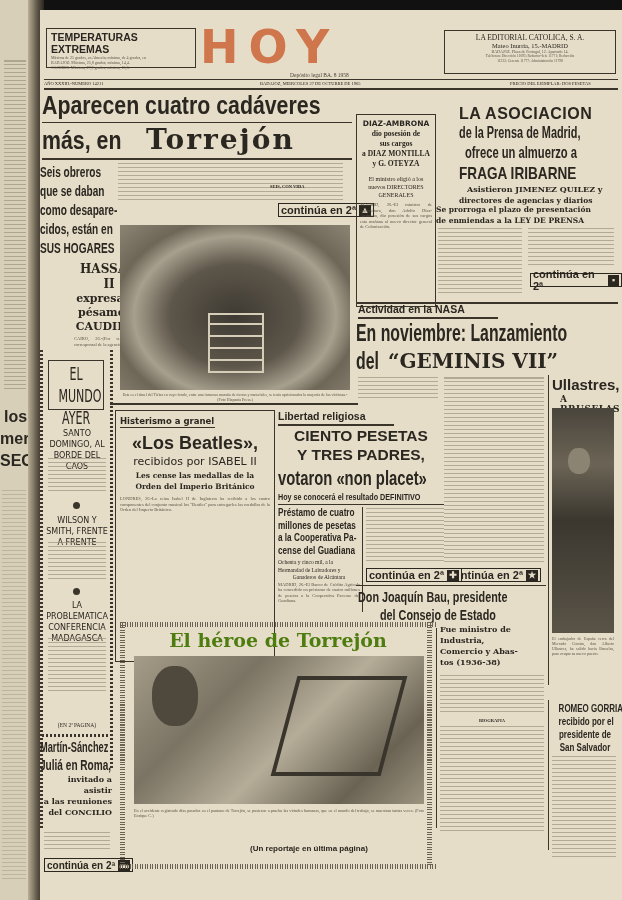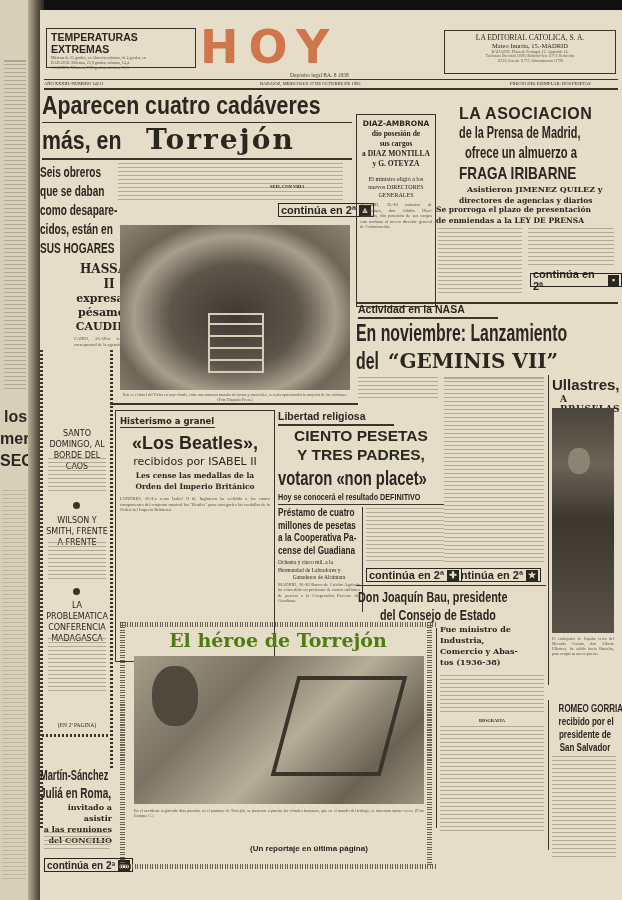--- a/index.html
+++ b/index.html
@@ -92,38 +92,41 @@
     <span class="sq">▲</span>
   </div>
 
   <div class="abs photo" style="left:80px;top:215px;width:230px;height:165px;background:radial-gradient(ellipse at 50% 55%, #3e3a33 0%, #5d564a 40%, #a8a08e 62%, #6e6758 75%, #8c8473 100%);">
     <div class="abs" style="left:88px;top:88px;width:56px;height:60px;border:2px solid #d6cdb8;background:repeating-linear-gradient(0deg,transparent 0,transparent 10px,#d6cdb8 10px,#d6cdb8 12px);"></div>
   </div>
   <div class="abs txt" style="left:80px;top:382px;width:230px;font-size:4px;line-height:5px;text-align:center;">Este es el túnel del Tiétar en cuyo fondo, entre una inmensa maraña de tierras y materiales, se tenía aprisionados la mayoría de las víctimas.-(Foto Hispania Press.)</div>
 
   <div class="abs dotted" style="left:0px;top:340px;height:480px;"></div>
   <div class="abs dotted" style="left:70px;top:340px;height:420px;"></div>
+  <div class="abs box" style="left:8px;top:350px;width:56px;height:50px;text-align:center;padding-top:2px;">
+    <div class="cond" style="font-size:17px;line-height:22px;font-weight:normal;font-family:'DejaVu Sans',sans-serif;transform:scaleX(0.65);transform-origin:center top;white-space:normal;">EL MUNDO AYER</div>
+  </div>
   <div class="abs center" style="left:5px;top:418px;width:64px;">
     <div style="font-family:'DejaVu Sans',sans-serif;font-size:8px;line-height:11px;">SANTO DOMINGO, AL BORDE DEL CAOS</div>
   </div>
   <div class="abs lines" style="left:8px;top:448px;width:58px;height:35px;"></div>
   <div class="abs" style="left:33px;top:492px;width:7px;height:7px;border-radius:50%;background:#3a342a;"></div>
   <div class="abs center" style="left:5px;top:505px;width:64px;">
     <div style="font-family:'DejaVu Sans',sans-serif;font-size:8px;line-height:11px;">WILSON Y SMITH, FRENTE A FRENTE</div>
   </div>
   <div class="abs lines" style="left:8px;top:532px;width:58px;height:38px;"></div>
   <div class="abs" style="left:33px;top:578px;width:7px;height:7px;border-radius:50%;background:#3a342a;"></div>
   <div class="abs center" style="left:5px;top:590px;width:64px;">
     <div style="font-family:'DejaVu Sans',sans-serif;font-size:8px;line-height:11px;">LA PROBLEMATICA CONFERENCIA MADAGASCA</div>
   </div>
   <div class="abs lines" style="left:8px;top:628px;width:58px;height:55px;"></div>
   <div class="abs center" style="left:5px;top:712px;width:64px;font-size:5.5px;">(EN 2ª PAGINA)</div>
   <div class="abs" style="left:2px;top:724px;width:68px;height:3px;background:repeating-linear-gradient(90deg,#3a342a 0,#3a342a 2px,transparent 2px,transparent 4px);"></div>
 
-  <div class="abs" style="left:0px;top:728px;width:72px;margin-top:28px;">
+  <div class="abs" style="left:0px;top:728px;width:72px;">
     <div class="cond" style="font-size:14px;line-height:18px;transform:scaleX(0.66);">Martín-Sánchez</div>
     <div class="cond" style="font-size:14px;line-height:18px;transform:scaleX(0.72);">Juliá en Roma,</div>
     <div class="serifb" style="font-size:8px;line-height:11px;text-align:right;">invitado a asistir</div>
     <div class="serifb" style="font-size:8px;line-height:11px;text-align:right;">a las reuniones</div>
     <div class="serifb" style="font-size:8px;line-height:11px;text-align:right;">del CONCILIO</div>
   </div>
   <div class="abs lines" style="left:4px;top:822px;width:66px;height:18px;"></div>
   <div class="abs cont" style="left:4px;top:848px;font-size:10px;">
     <span>continúa en 2ª</span>
     <span class="sq">▬</span>

